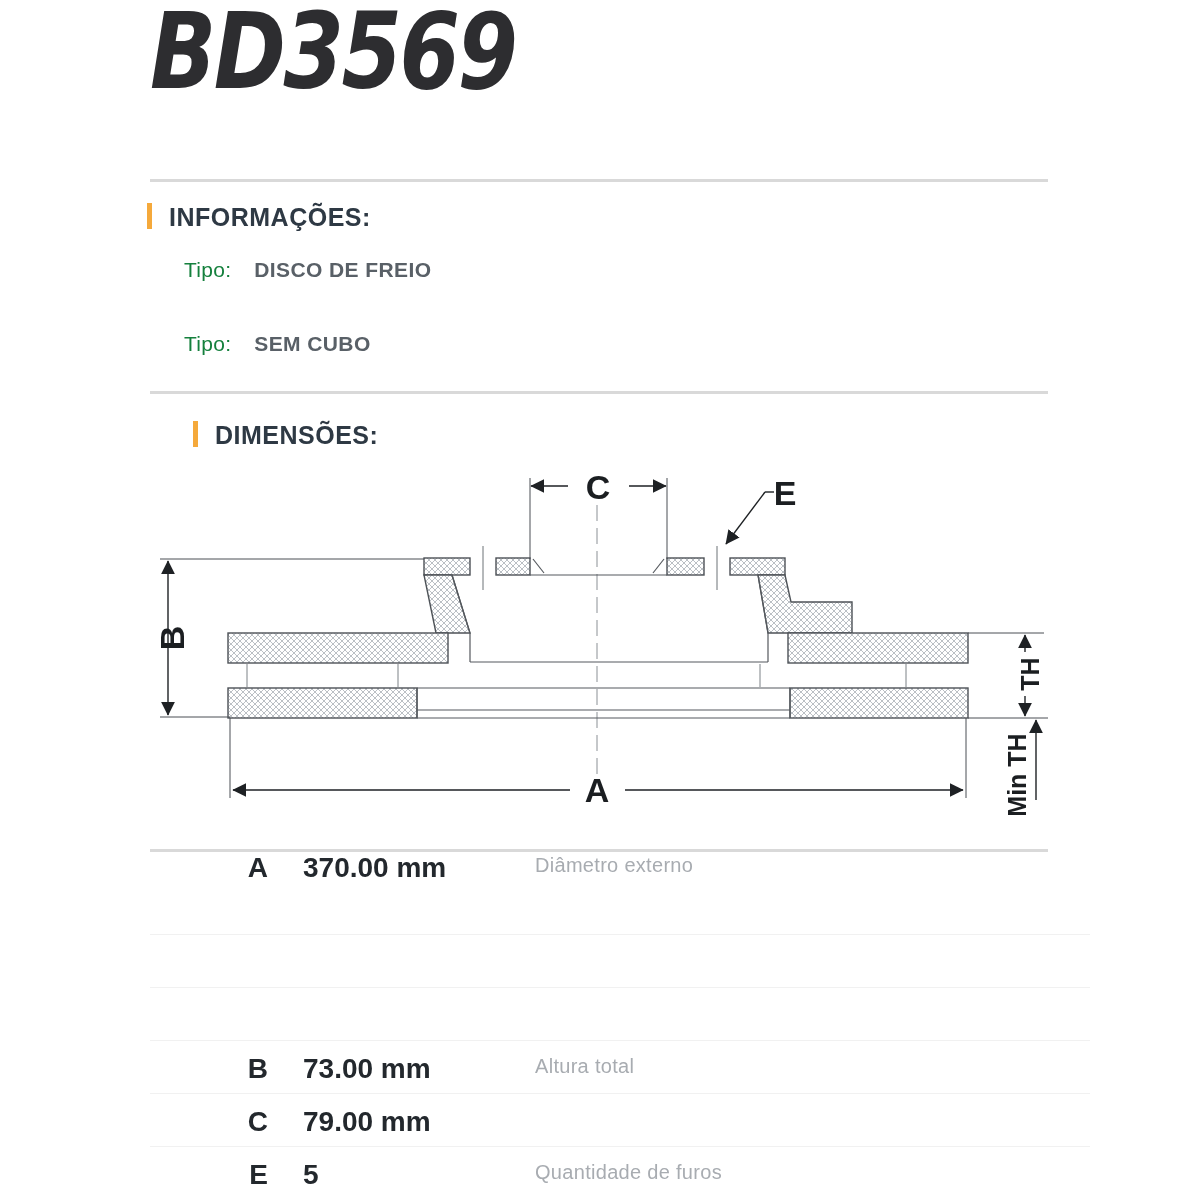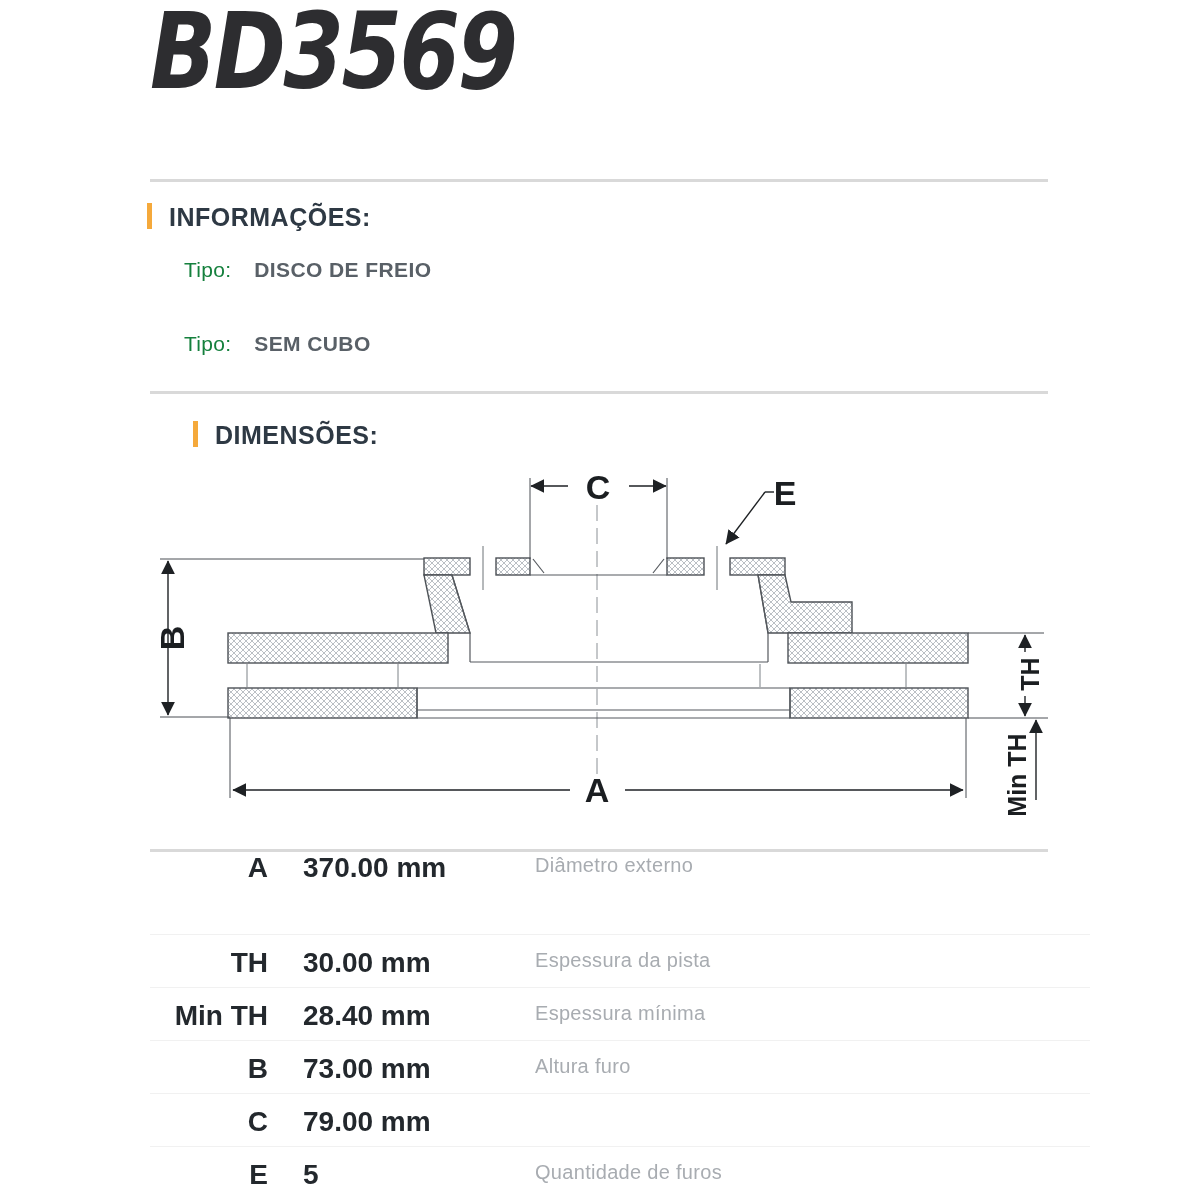--- a/index.html
+++ b/index.html
@@ -171,35 +171,27 @@
   </svg>
 
   <div class="divider" style="top:849px;"></div>
 
   <div class="dim-row" style="top:852px;">
     <span class="dim-key">A</span><span class="dim-value">370.00 mm</span>
     <span class="dim-desc">Diâmetro externo</span>
   </div>
   <div class="row-sep" style="top:934px;"></div>
 
-  <div class="dim-row" style="top:947px;">
-    <span class="dim-key">TH</span><span class="dim-value">30.00 mm</span>
-    <span class="dim-desc">Espessura da pista</span>
-  </div>
   <div class="row-sep" style="top:987px;"></div>
 
-  <div class="dim-row" style="top:1000px;">
-    <span class="dim-key">Min TH</span><span class="dim-value">28.40 mm</span>
-    <span class="dim-desc">Espessura mínima</span>
-  </div>
   <div class="row-sep" style="top:1040px;"></div>
 
   <div class="dim-row" style="top:1053px;">
     <span class="dim-key">B</span><span class="dim-value">73.00 mm</span>
-    <span class="dim-desc">Altura furo</span>
+    <span class="dim-desc">Altura total</span>
   </div>
   <div class="row-sep" style="top:1093px;"></div>
 
   <div class="dim-row" style="top:1106px;">
     <span class="dim-key">C</span><span class="dim-value">79.00 mm</span>
   </div>
   <div class="row-sep" style="top:1146px;"></div>
 
   <div class="dim-row" style="top:1159px;">
     <span class="dim-key">E</span><span class="dim-value">5</span>

